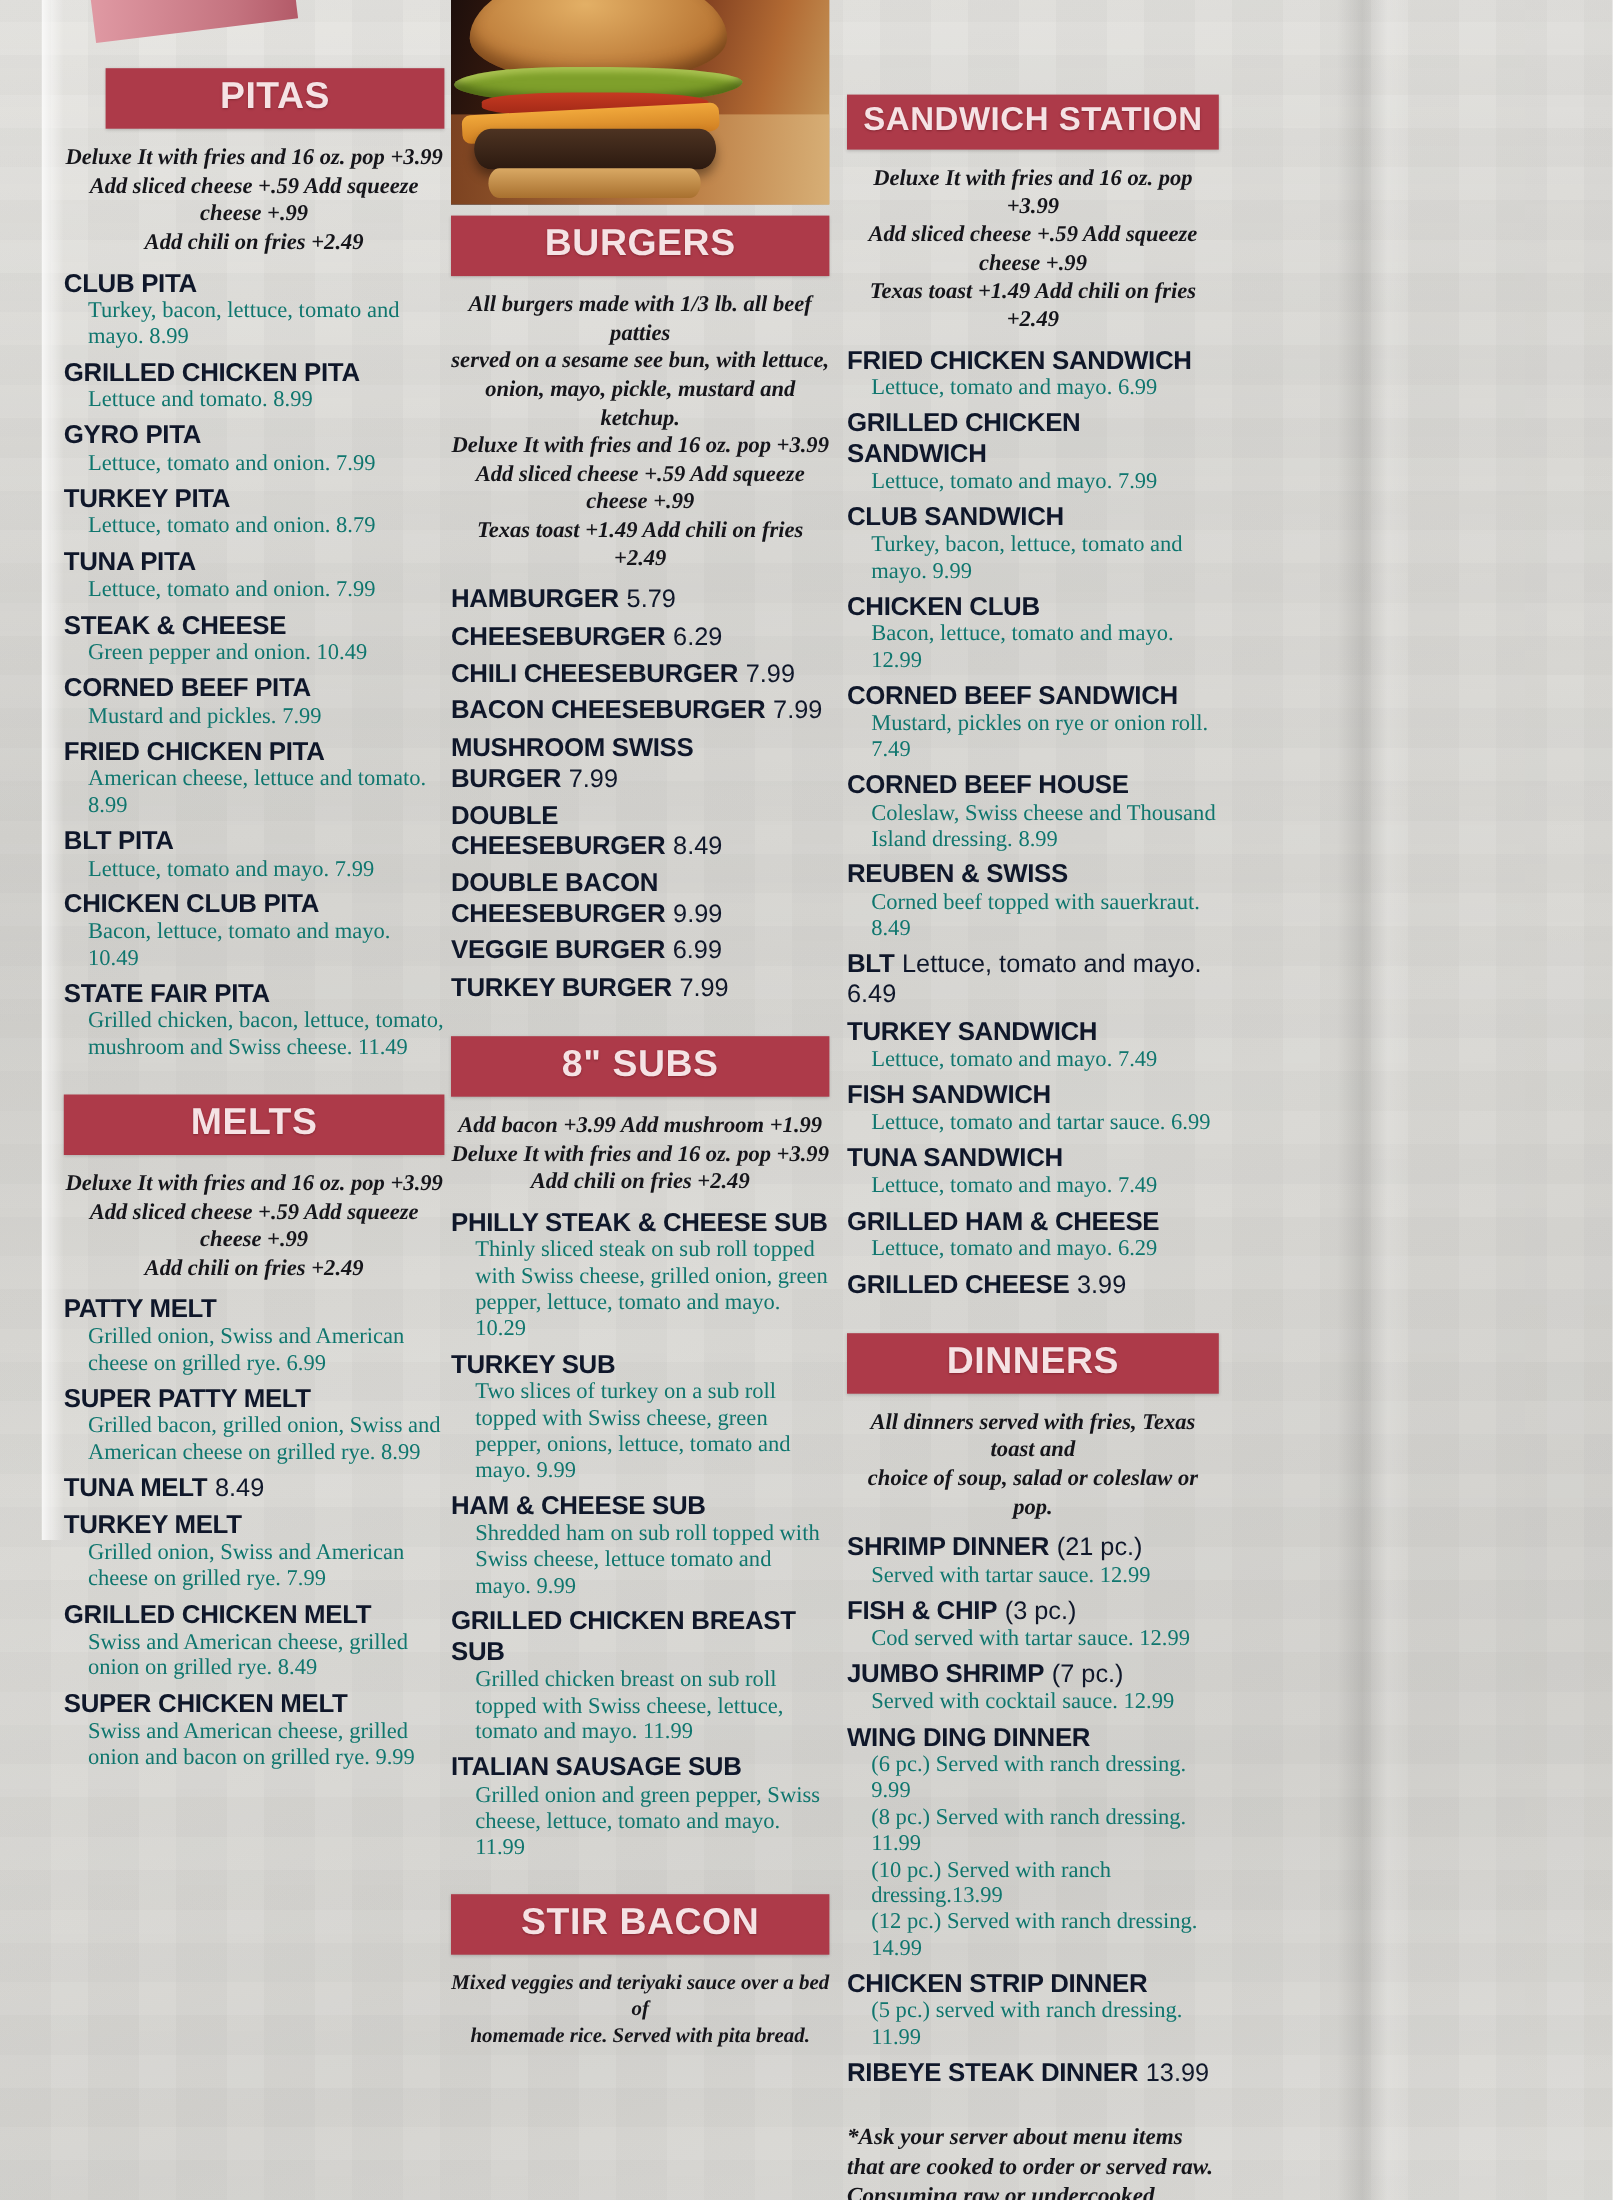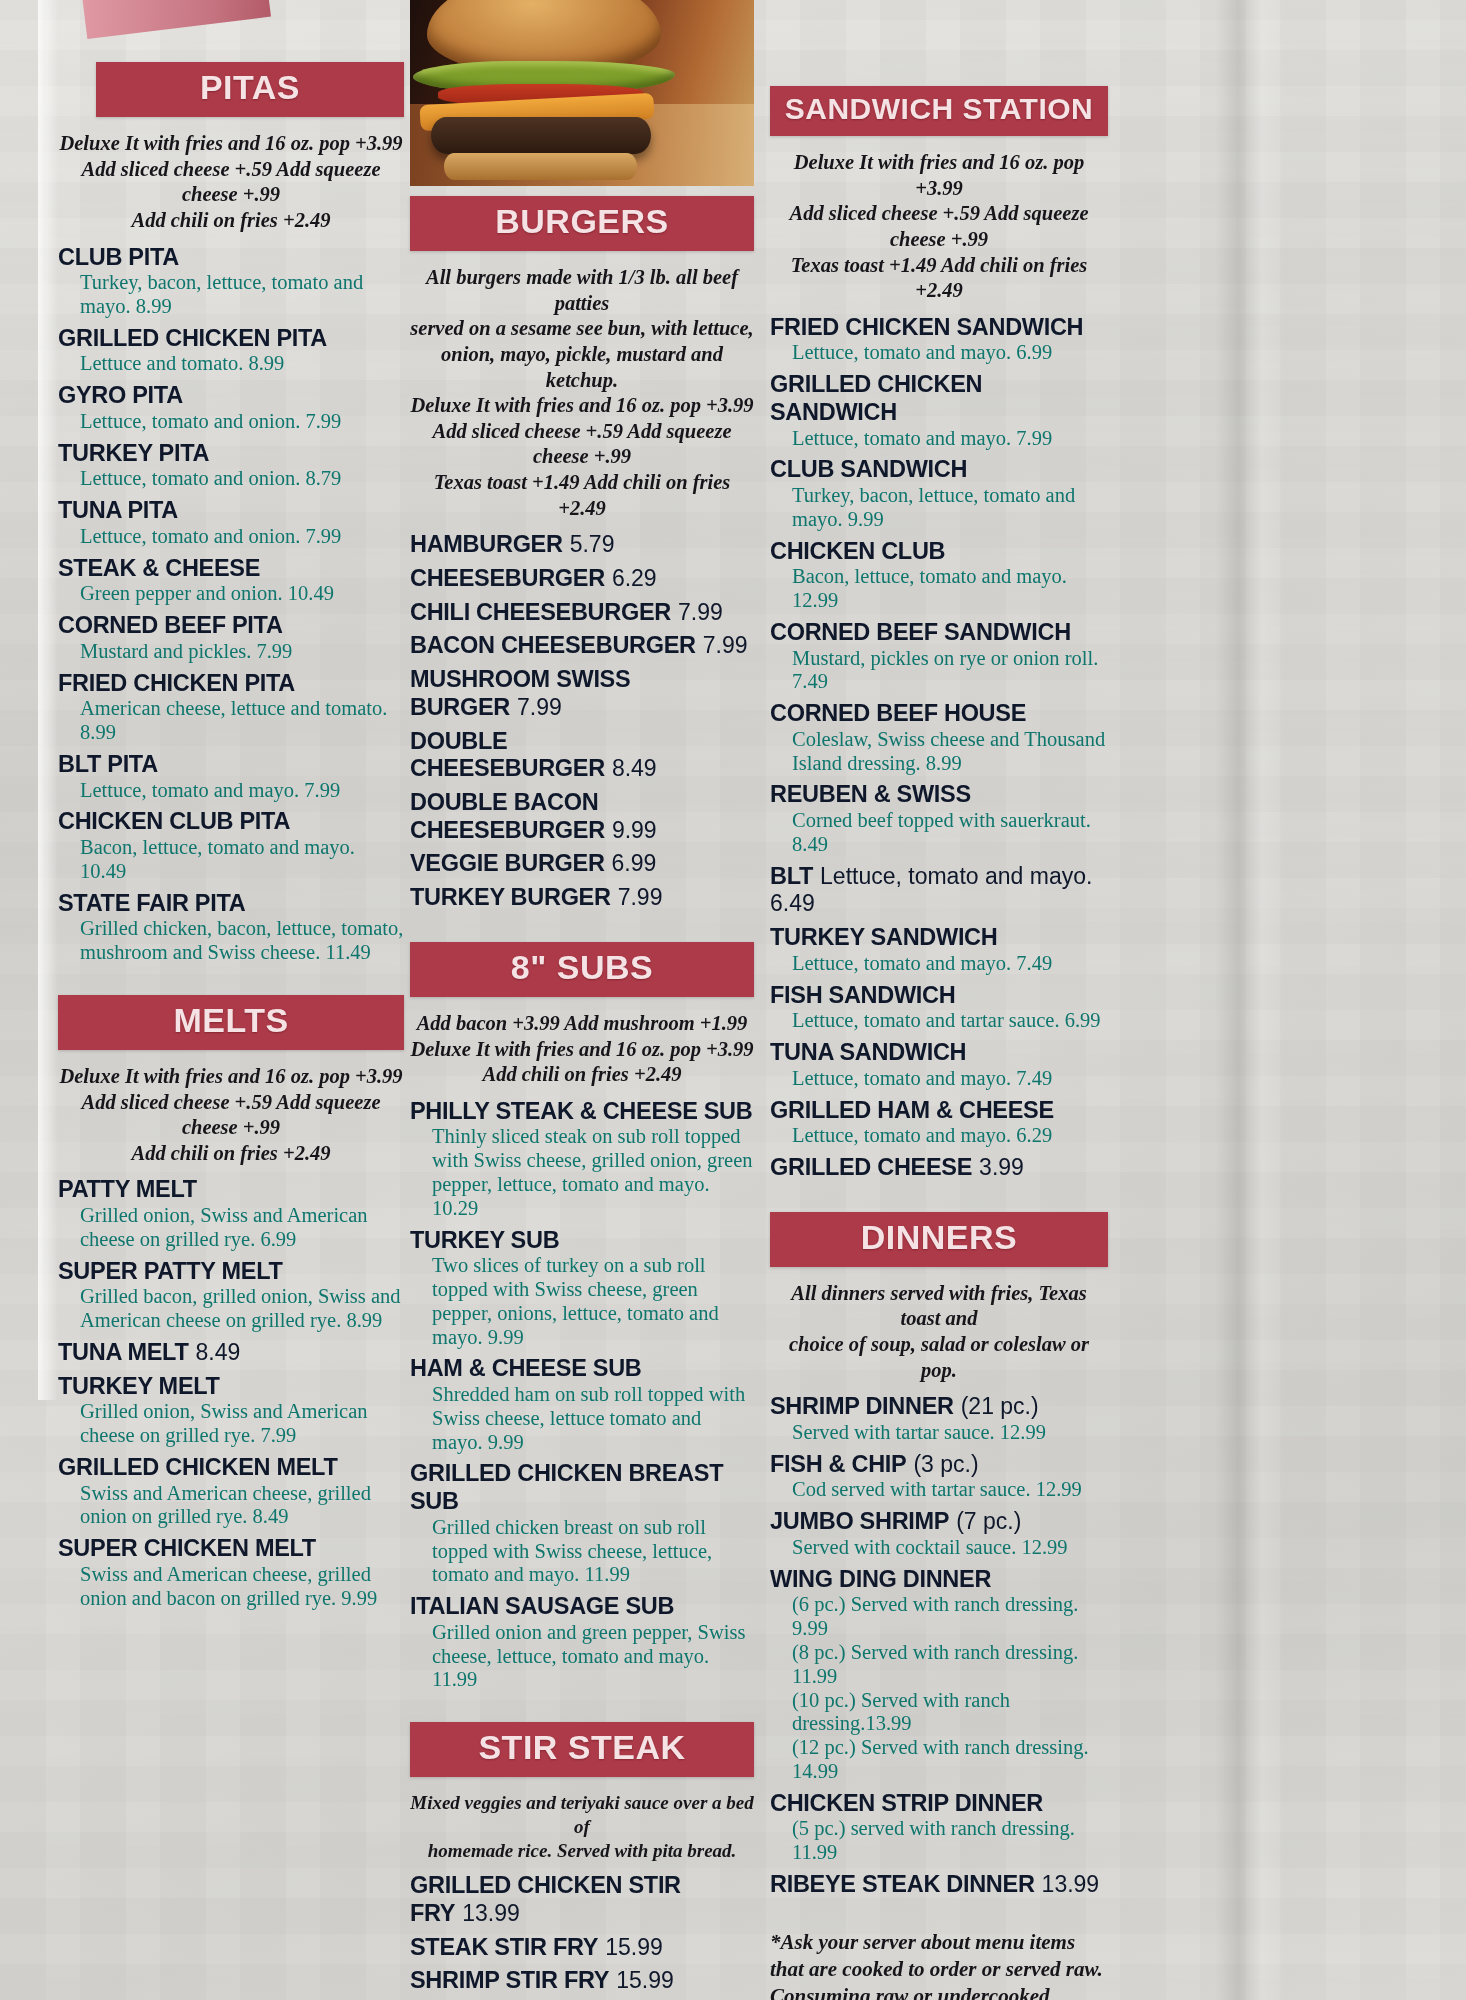--- a/index.html
+++ b/index.html
@@ -361,48 +361,24 @@
           <div class="item-head">
             <span class="nm">ITALIAN SAUSAGE SUB</span>
           </div>
           <div class="desc">Grilled onion and green pepper, Swiss cheese, lettuce, tomato and mayo. 11.99</div>
         </div>
       </div>
   </section>
 
   <section class="menu-section">
     <div class="bar">
-      <span>STIR STEAK</span>
+      <span>STIR BACON</span>
     </div>
     <p class="intro small">Mixed veggies and teriyaki sauce over a bed of
 homemade rice. Served with pita bread.</p>
-    <div class="items">
-
-        <div class="item">
-          <div class="item-head">
-            <span class="nm">GRILLED CHICKEN STIR FRY</span><span class="inl">13.99</span>
-          </div>
-
-        </div>
-
-        <div class="item">
-          <div class="item-head">
-            <span class="nm">STEAK STIR FRY</span><span class="inl">15.99</span>
-          </div>
-
-        </div>
-
-        <div class="item">
-          <div class="item-head">
-            <span class="nm">SHRIMP STIR FRY</span><span class="inl">15.99</span>
-          </div>
-
-        </div>
-
-      </div>
   </section>
 
 </div>
 
 <div class="col" id="col-right">
 
   <section class="menu-section">
     <div class="bar small-title">
       <span>SANDWICH STATION</span>
     </div>

